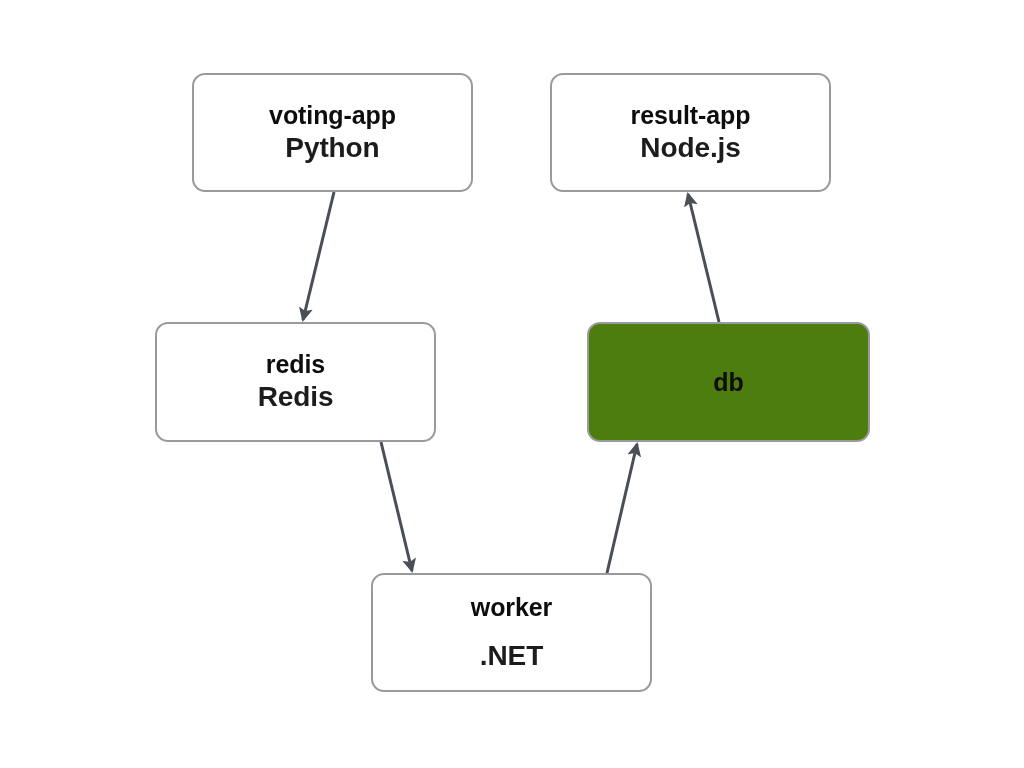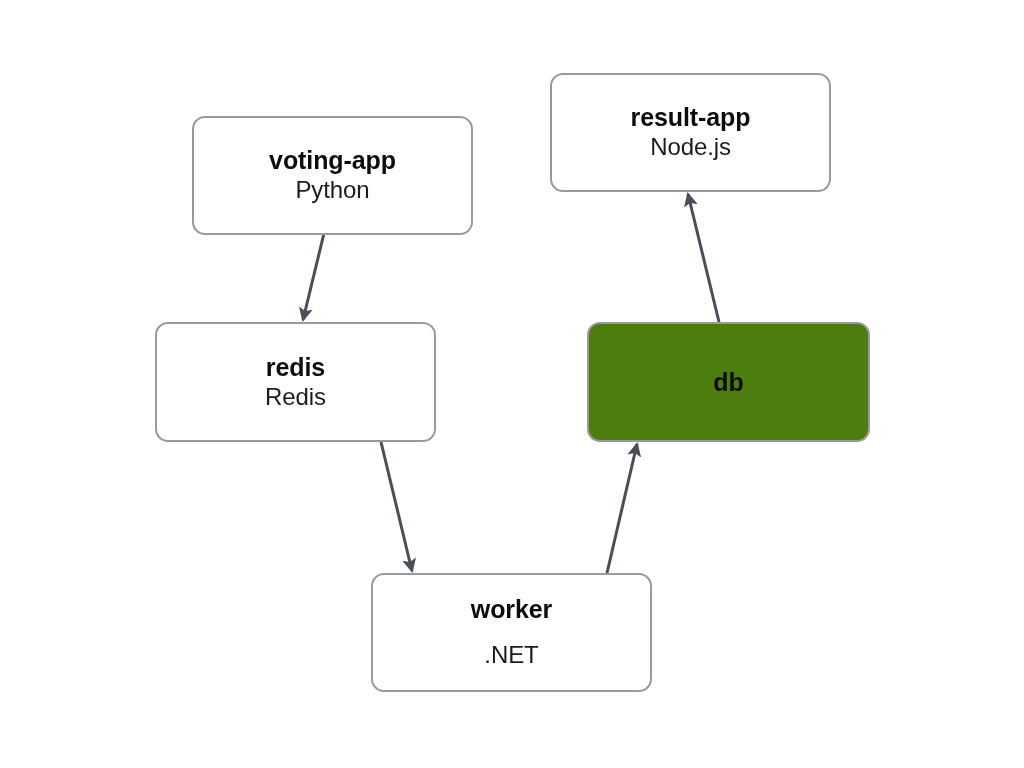--- a/index.html
+++ b/index.html
@@ -38,30 +38,30 @@
   }
   .node-title {
     font-size: 25px;
     font-weight: bold;
     color: #0d0d0d;
     line-height: 1.16;
     letter-spacing: -0.1px;
     white-space: nowrap;
   }
   .node-subtitle {
-    font-size: 24px;
-    font-weight: normal;
+    font-size: 28px;
+    font-weight: bold;
     color: #1c1c1c;
     line-height: 1.2;
     letter-spacing: -0.1px;
     white-space: nowrap;
     margin-top: 1px;
   }
   
-  .node-voting-app { left: 192px; top: 73px;  width: 281px; height: 119px; margin-top: 43px; }
+  .node-voting-app { left: 192px; top: 73px;  width: 281px; height: 119px; }
   .node-result-app { left: 550px; top: 73px;  width: 281px; height: 119px; }
   .node-redis      { left: 155px; top: 322px; width: 281px; height: 120px; }
   .node-db         { left: 587px; top: 322px; width: 283px; height: 120px; }
   .node-worker     { left: 371px; top: 573px; width: 281px; height: 119px; gap: 16px; }
 </style>
 </head>
 <body>
 
 <div id="canvas" style="background: rgb(255, 255, 255);">
 

